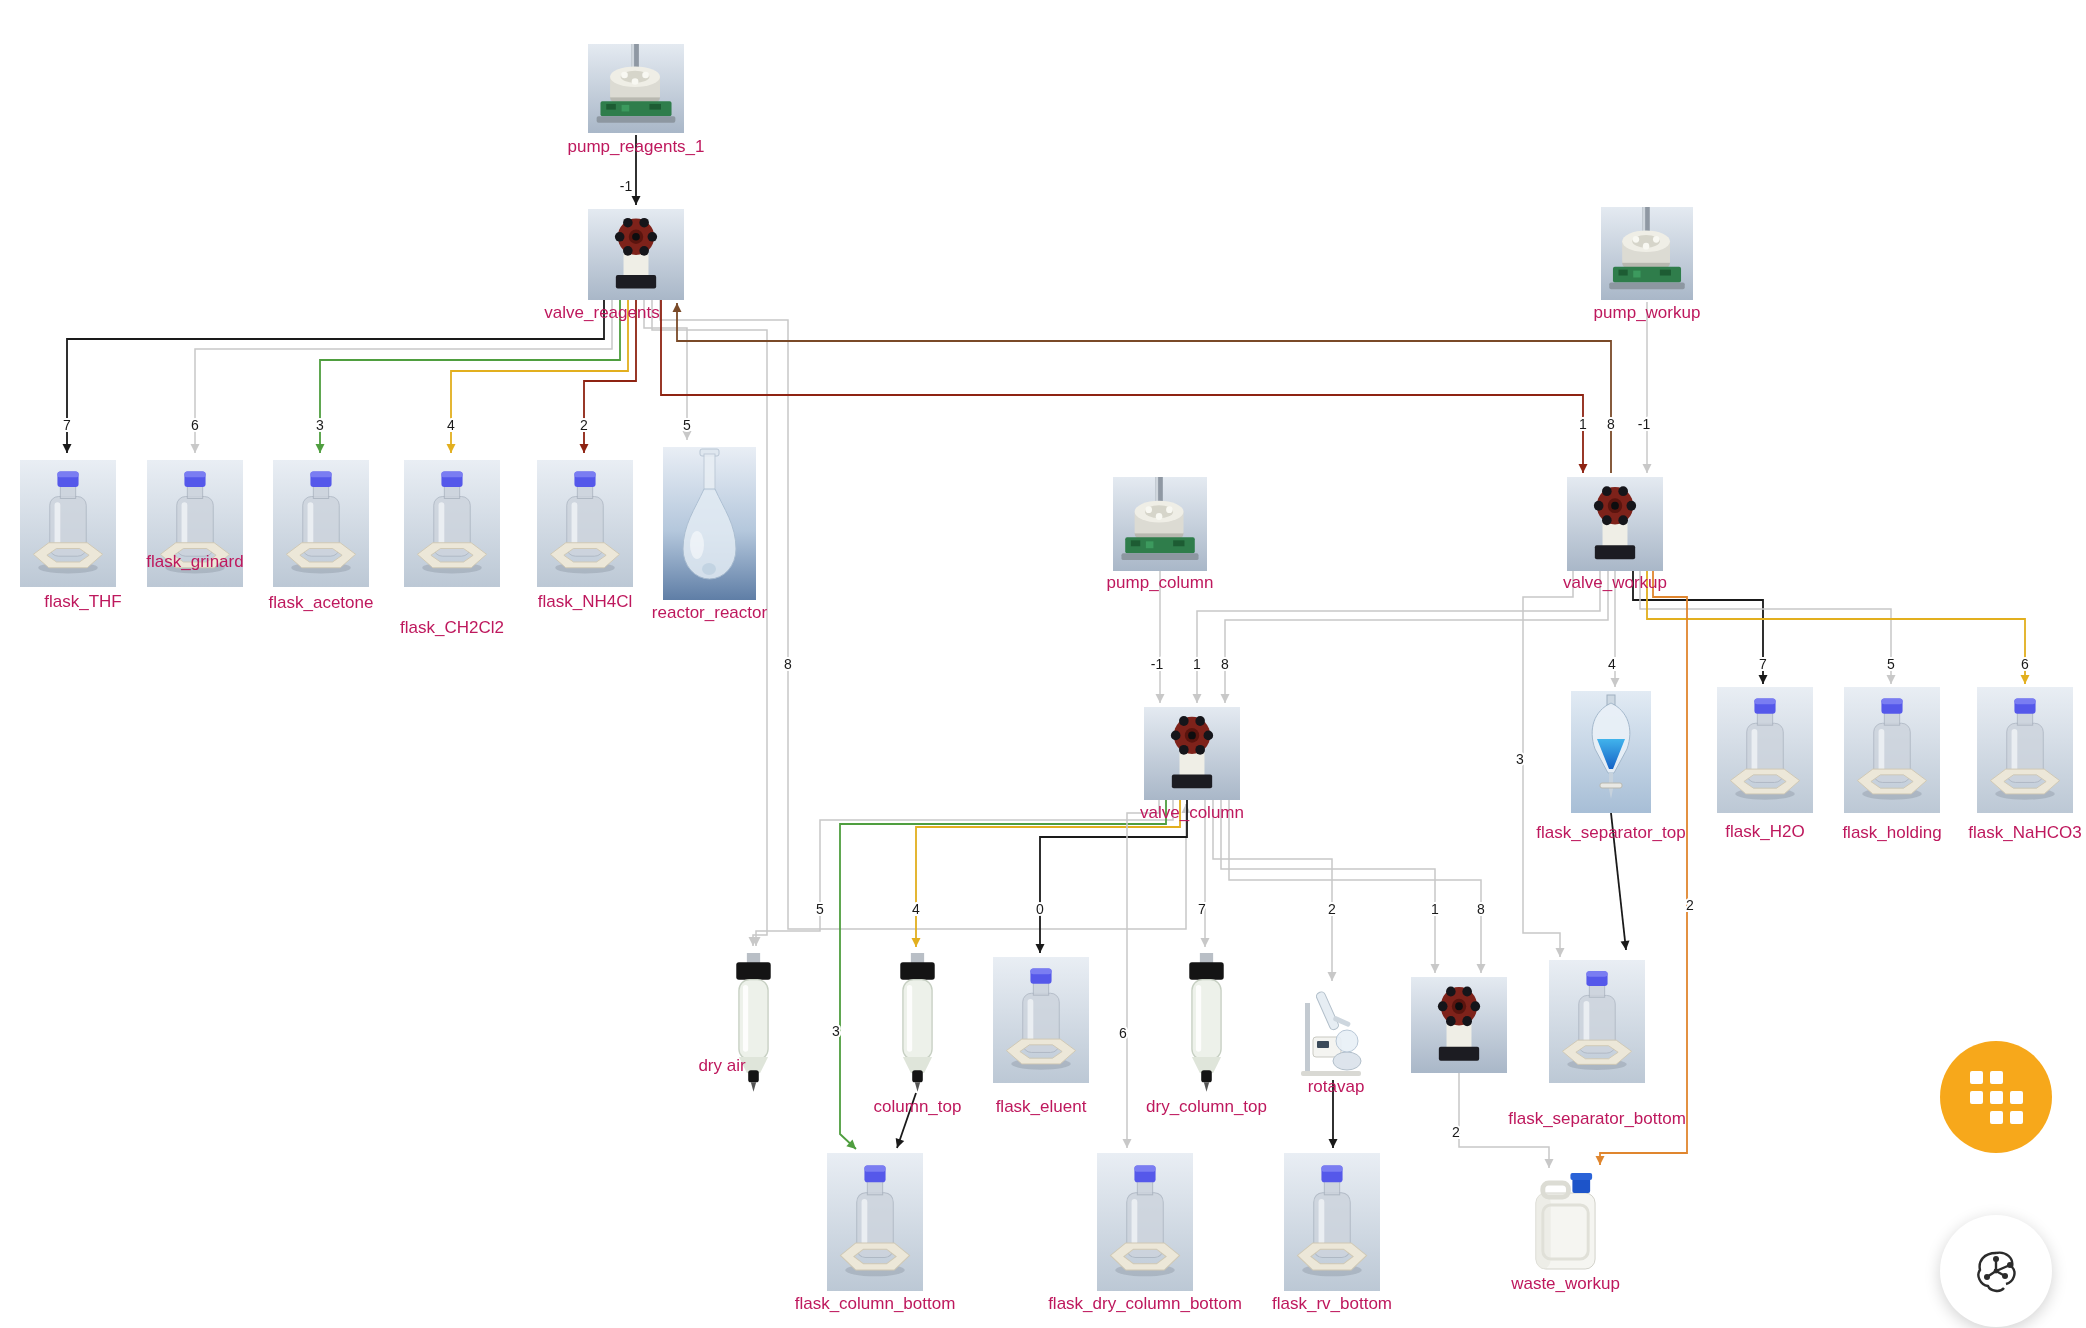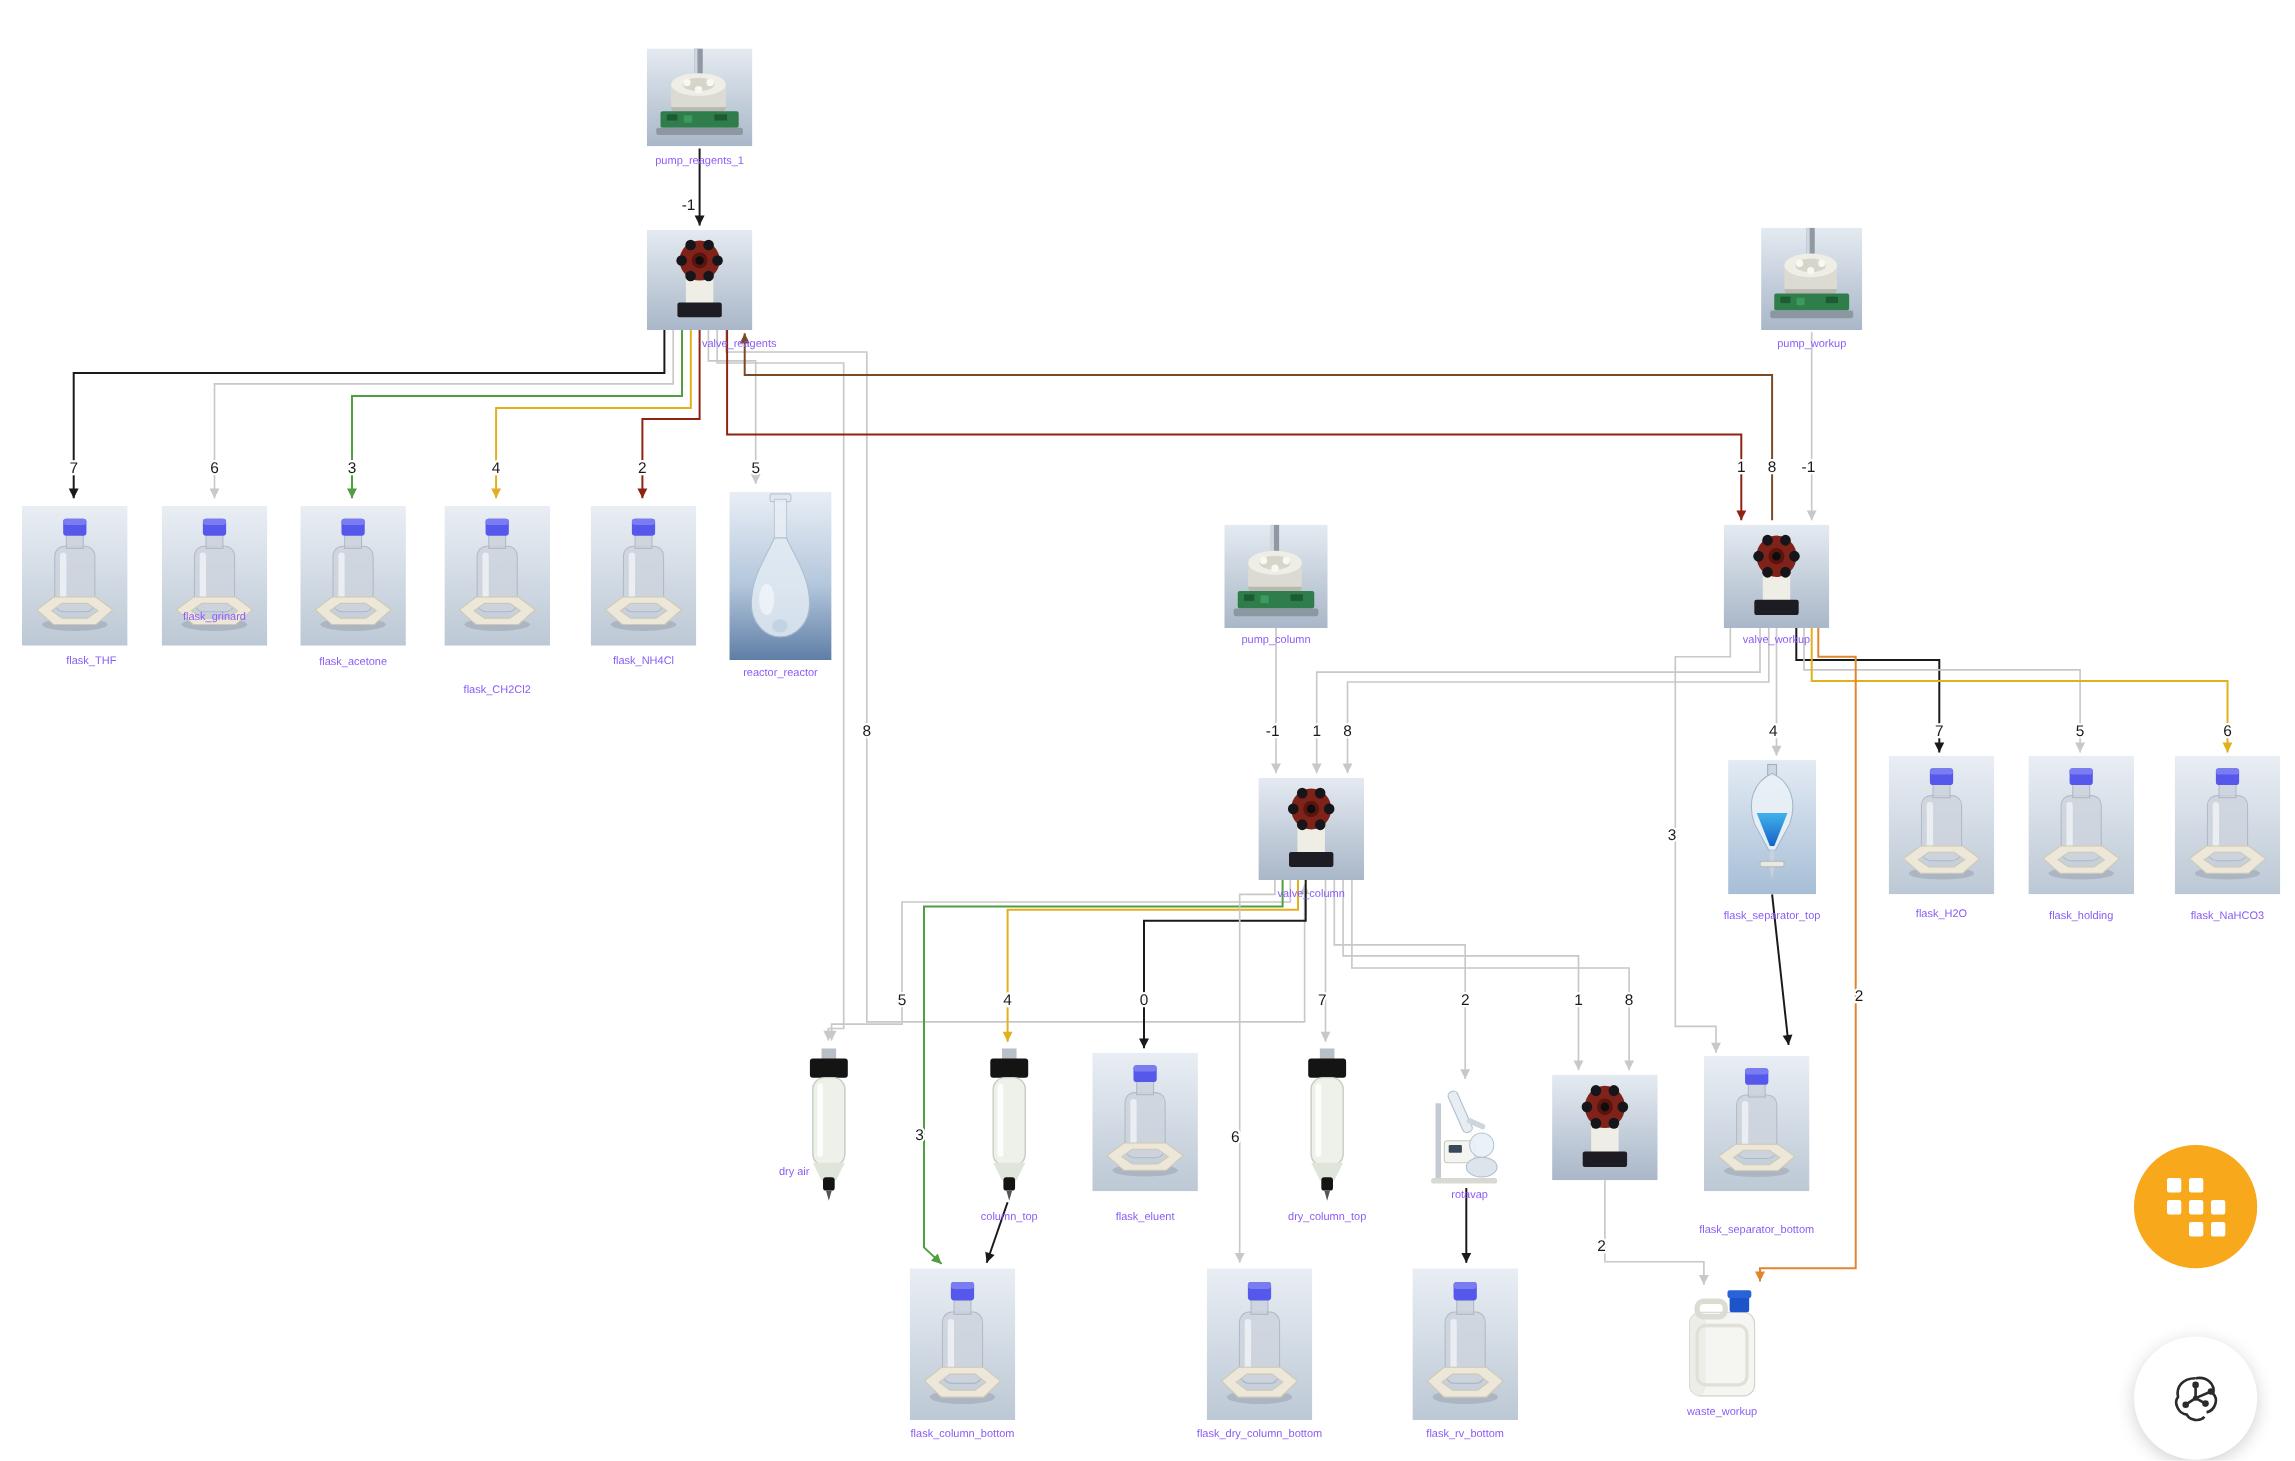--- a/index.html
+++ b/index.html
@@ -9,23 +9,23 @@
     background:#ffffff;
     overflow:hidden;
     font-family:"Liberation Sans","DejaVu Sans",sans-serif;
   }
   #edges-layer{position:absolute;left:0;top:0;}
   .node{position:absolute;}
   .node svg{display:block;width:100%;height:100%;}
   .node-label{
     position:absolute;
     transform:translateX(-50%);
-    font-size:10px;
+    font-size:17px;
     line-height:20px;
-    color:#8b5cf6;
+    color:#be185d;
     white-space:nowrap;
   }
   .edge-label{
     font-size:14px;
     fill:#1a1a1a;
     text-anchor:middle;
     paint-order:stroke;
     stroke:#ffffff;
     stroke-width:4px;
     font-family:"Liberation Sans","DejaVu Sans",sans-serif;
@@ -183,21 +183,21 @@
     <circle cx="67" cy="29" r="5" fill="#15151a"></circle>
         <circle cx="58.5" cy="43.7" r="5" fill="#15151a"></circle>
     <circle cx="41.5" cy="43.7" r="5" fill="#15151a"></circle>
         <circle cx="33" cy="29" r="5" fill="#15151a"></circle>
     <circle cx="41.5" cy="14.3" r="5" fill="#15151a"></circle>
         <circle cx="58.5" cy="14.3" r="5" fill="#15151a"></circle>
     <circle cx="50" cy="29" r="7.5" fill="#5a140e"></circle>
         <circle cx="50" cy="29" r="4" fill="#0d0d0f"></circle>
   </svg>
     </div>
-    <div class="node-label" style="left: 672px; top: 303px;">valve_reagents</div>
+    <div class="node-label" style="left: 602px; top: 303px;">valve_reagents</div>
     <div class="node" style="left: 1601px; top: 207px; width: 92px; height: 93px;">
       <svg viewBox="0 0 100 95" preserveAspectRatio="none">
     <defs>
           <linearGradient id="bgpump_workup" x1="0" y1="0" x2="0" y2="1">
       <stop offset="0" stop-color="#e4eaf1"></stop>
             <stop offset="1" stop-color="#a9b7c8"></stop>
           </linearGradient>
         </defs>
     <rect width="100" height="95" fill="url(#bgpump_workup)"></rect>
     <rect x="45" y="0" width="8" height="27" fill="#8f98a3"></rect>

